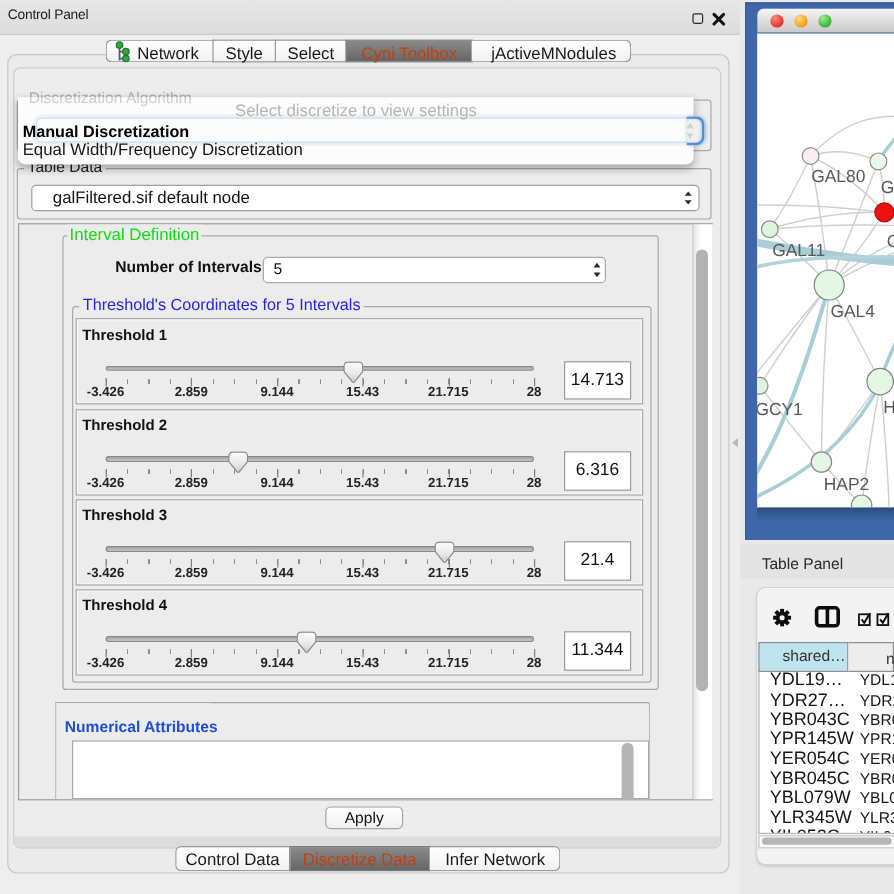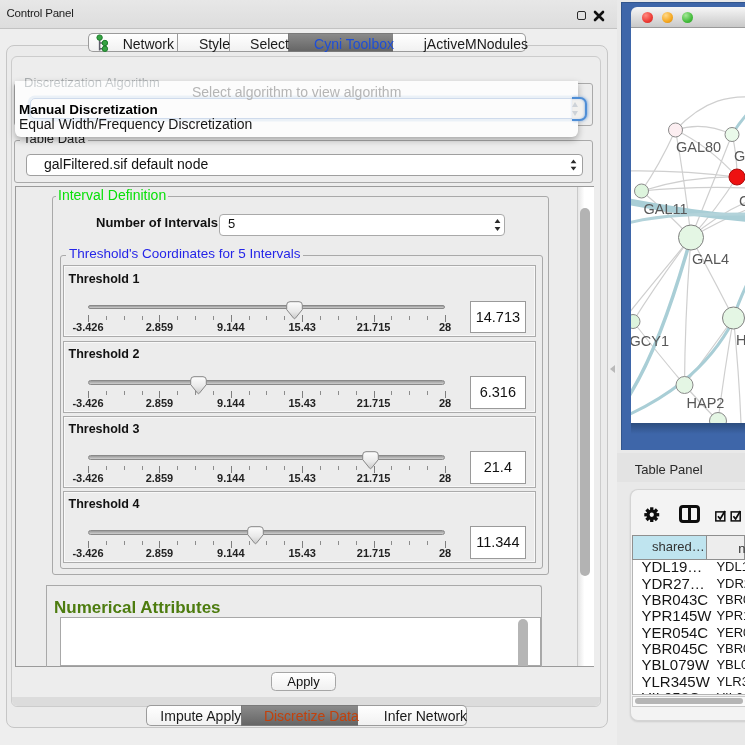--- a/index.html
+++ b/index.html
@@ -1,21 +1,21 @@
 <!DOCTYPE html>
 <html><head>
 <meta charset="utf-8">
 <style>
 html,body{margin:0;padding:0;}
 #root{position:relative;width:745px;height:745px;background:#e9e9e9;overflow:hidden;
   font-family:"Liberation Sans",sans-serif;}
 .a{position:absolute;}
 .seg{position:absolute;box-sizing:border-box;border:1px solid #9b9b9b;background:linear-gradient(#ffffff,#f1f1f1);}
 .segdark{background:linear-gradient(#8a8a8a,#666666);}
-.segtxt{font-size:14px;color:#1a1a1a;text-align:right;}
+.segtxt{font-size:14px;color:#1a1a1a;text-align:center;}
 </style>
 </head>
 <body>
 <div id="root">
 
 <div class="a" style="left:0;top:0;width:617px;height:745px;background:#eeeeee;"></div>
 <div class="a" style="left:0;top:0;width:617px;height:29px;background:linear-gradient(#e7e7e7,#dddddd);border-bottom:1px solid #c2c2c2;box-sizing:border-box;"></div>
 <div class="a" style="left:6.5px;top:6.8px;font-size:11.5px;letter-spacing:-0.2px;color:#1c1c1c;">Control Panel</div>
 
 <div class="a" style="left:577px;top:10.5px;width:7px;height:7px;border:1.6px solid #2a2a2a;border-radius:2px;"></div>
@@ -35,21 +35,21 @@
 <div class="seg" style="left:393px;top:33px;width:133px;height:19px;border-left:none;border-radius:0 5px 5px 0;"></div>
 <svg class="a" style="left:96px;top:33.5px;" width="13" height="18" viewBox="0 0 13 18">
  <path d="M3.6 4.5 L3.6 16.5 M3.6 9 L8.5 9 M3.6 14.8 L8.5 14.8" stroke="#5e5e6a" stroke-width="1.5" fill="none"></path>
  <circle cx="3.6" cy="3.6" r="2.7" fill="#35a443" stroke="#1d7c2b" stroke-width="1"></circle>
  <circle cx="8.9" cy="9" r="2.7" fill="#35a443" stroke="#1d7c2b" stroke-width="1"></circle>
  <circle cx="8.9" cy="14.8" r="2.7" fill="#35a443" stroke="#1d7c2b" stroke-width="1"></circle>
 </svg>
 <div class="a segtxt" style="left:106px;top:35.5px;width:68px;">Network</div>
 <div class="a segtxt" style="left:177px;top:35.5px;width:53px;">Style</div>
 <div class="a segtxt" style="left:229px;top:35.5px;width:60px;">Select</div>
-<div class="a segtxt" style="left:288px;top:35.5px;width:106px;color:#1d4ed8;">Cyni Toolbox</div>
+<div class="a segtxt" style="left:288px;top:35.5px;width:106px;color:#c2410c;">Cyni Toolbox</div>
 <div class="a segtxt" style="left:395px;top:35.5px;width:133px;">jActiveMNodules</div>
 
 <div class="a" style="left:14px;top:83px;width:578.5px;height:43px;border:1px solid #a9a9a9;border-radius:3px;box-sizing:border-box;"></div>
 <div class="a" style="left:22px;top:73px;width:170px;height:14px;overflow:hidden;background:#ededed;"><span style="font-size:13px;color:#aaaeb0;position:relative;top:0px;left:2px;">Discretization Algorithm</span></div>
 
 <div class="a" style="left:14px;top:140px;width:578.5px;height:43px;border:1px solid #a9a9a9;border-radius:3px;box-sizing:border-box;"></div>
 <div class="a" style="left:20px;top:131.3px;background:#ededed;padding:0 3px;font-size:13px;color:#1d1d1d;">Table Data</div>
 <div class="a" style="left:26px;top:154px;width:557px;height:22px;background:#fff;border:1px solid #9f9f9f;border-radius:4px;box-sizing:border-box;"></div>
 <div class="a" style="left:44px;top:155.5px;font-size:14px;color:#111;">galFiltered.sif default node</div>
 <svg class="a" style="left:568px;top:158px;" width="11" height="14" viewBox="0 0 11 14">
@@ -186,45 +186,45 @@
           <stop offset="0.6" stop-color="#e8e8e8"></stop>
           <stop offset="1" stop-color="#c9c9c9"></stop>
         </linearGradient>
       </defs>
 <path d="M4 0.7 h9 a3.3 3.3 0 0 1 3.3 3.3 v4.6 l-6.9 8.6 a1.2 1.2 0 0 1 -1.8 0 l-6.9 -8.6 v-4.6 a3.3 3.3 0 0 1 3.3 -3.3 z" fill="url(#kg4)" stroke="#878787" stroke-width="1"></path>
 </svg>
 <div class="a" style="left:469.9px;top:526.1999999999999px;width:55.7px;height:32.8px;background:#fff;border:1px solid #9a9a9a;box-sizing:border-box;"></div>
 <div class="a" style="left:470px;top:534.4px;width:55.7px;text-align:center;font-size:14.5px;color:#111;">11.344</div>
 
 <div class="a" style="left:46.2px;top:585px;width:495.8px;height:81.5px;border:1px solid #a9a9a9;border-top-right-radius:3px;box-sizing:border-box;border-bottom:none;"></div>
-<div class="a" style="left:54px;top:598px;font-size:17px;font-weight:bold;color:#4d7c0f;">Numerical Attributes</div>
+<div class="a" style="left:54px;top:598px;font-size:13px;font-weight:bold;color:#1d4ed8;">Numerical Attributes</div>
 <div class="a" style="left:59.5px;top:616.7px;width:481.5px;height:49.3px;background:#fff;border:1px solid #a8a8a8;box-sizing:border-box;"></div>
 <div class="a" style="left:517.5px;top:618.5px;width:10px;height:47px;background:#b5b5b5;border-radius:5px 5px 0 0;"></div>
 
 <div class="a" style="left:271px;top:672px;width:65px;height:19px;background:linear-gradient(#ffffff,#f0f0f0);border:1px solid #a6a6a6;border-radius:4.5px;box-sizing:border-box;text-align:center;font-size:13px;color:#111;padding-top:1px;">Apply</div>
 
 <div class="seg" style="left:146.3px;top:704.5px;width:95px;height:21.5px;border-radius:5px 0 0 5px;border-right:none;"></div>
 <div class="seg segdark" style="left:240.8px;top:704.5px;width:118px;height:21.5px;border-color:#7a7a7a;"></div>
 <div class="seg" style="left:358.1px;top:704.5px;width:109.3px;height:21.5px;border-left:none;border-radius:0 5px 5px 0;"></div>
-<div class="a segtxt" style="left:146.3px;top:708px;width:95px;">Impute Apply</div>
+<div class="a segtxt" style="left:146.3px;top:708px;width:95px;">Control Data</div>
 <div class="a segtxt" style="left:240.8px;top:708px;width:118px;color:#c2410c;">Discretize Data</div>
 <div class="a segtxt" style="left:358.1px;top:708px;width:109px;">Infer Network</div>
 
 <div class="a" style="left:610px;top:365px;width:0;height:0;border-top:4px solid transparent;border-bottom:4px solid transparent;border-right:5px solid #b9b9b9;"></div>
 
 <div class="a" style="left:15.3px;top:81px;width:562.7px;height:55.5px;background:#fcfcfc;border-radius:0 0 6px 6px;box-shadow:0 3px 7px rgba(0,0,0,0.3);"></div>
 
 <div class="a" style="left:22px;top:81px;width:175px;height:9px;overflow:hidden;"><span style="font-size:13px;position:relative;top:-8px;left:2px;color:#caced0;">Discretization Algorithm</span></div>
 
 <div class="a" style="left:30px;top:97.5px;width:549px;height:21px;border:1px solid rgba(135,165,210,0.38);border-radius:5px;box-sizing:border-box;box-shadow:0 0 0 2.5px rgba(150,185,225,0.16);"></div>
 
 <div class="a" style="left:572px;top:96.8px;width:15px;height:23.8px;background:#f1f0ee;border:2.6px solid #4f8ed6;border-left:none;border-radius:0 7px 7px 0;box-sizing:border-box;box-shadow:1px 0 3px rgba(110,160,220,0.75),inset -1px 0 2px rgba(110,160,220,0.45);"></div>
 <div class="a" style="left:571.5px;top:101.5px;width:0;height:0;border-left:3.5px solid transparent;border-right:3.5px solid transparent;border-bottom:5px solid #cdd2d8;"></div>
 <div class="a" style="left:571.5px;top:110.5px;width:0;height:0;border-left:3.5px solid transparent;border-right:3.5px solid transparent;border-top:5px solid #cdd2d8;"></div>
-<div class="a" style="left:15.3px;top:83.5px;width:562.7px;text-align:center;font-size:14px;color:#b5b5b5;">Select algorithm to view algorithm</div>
+<div class="a" style="left:15.3px;top:83.5px;width:562.7px;text-align:center;font-size:14px;color:#b5b5b5;">Select discretize to view settings</div>
 <div class="a" style="left:18.9px;top:101.5px;font-size:13.5px;font-weight:bold;color:#000;">Manual Discretization</div>
 <div class="a" style="left:18.9px;top:116px;font-size:14px;color:#161616;">Equal Width/Frequency Discretization</div>
 
 <div class="a" style="left:620.8px;top:1.5px;width:124.2px;height:448.5px;background:#3e66a9;border-left:1.5px solid #32558c;border-top:1px solid #32558c;box-sizing:border-box;"></div>
 <div class="a" style="left:631px;top:7px;width:114px;height:20.5px;background:linear-gradient(#f6f6f6,#c9c9c9);border-radius:6px 0 0 0;border-bottom:1px solid #9a9a9a;box-sizing:border-box;"></div>
 <div class="a" style="left:641.5px;top:12px;width:11px;height:11px;border-radius:50%;background:radial-gradient(circle at 35% 30%,#ff8a80,#ed3b35 60%,#c42a22);"></div>
 <div class="a" style="left:661.5px;top:12px;width:11px;height:11px;border-radius:50%;background:radial-gradient(circle at 35% 30%,#ffd98a,#f5a71f 60%,#cf8312);"></div>
 <div class="a" style="left:681.5px;top:12px;width:11px;height:11px;border-radius:50%;background:radial-gradient(circle at 35% 30%,#a5e897,#44bc3c 60%,#2f9c2c);"></div>
 
 <div class="a" style="left:631px;top:27.5px;width:114px;height:395px;background:#ffffff;overflow:hidden;">

